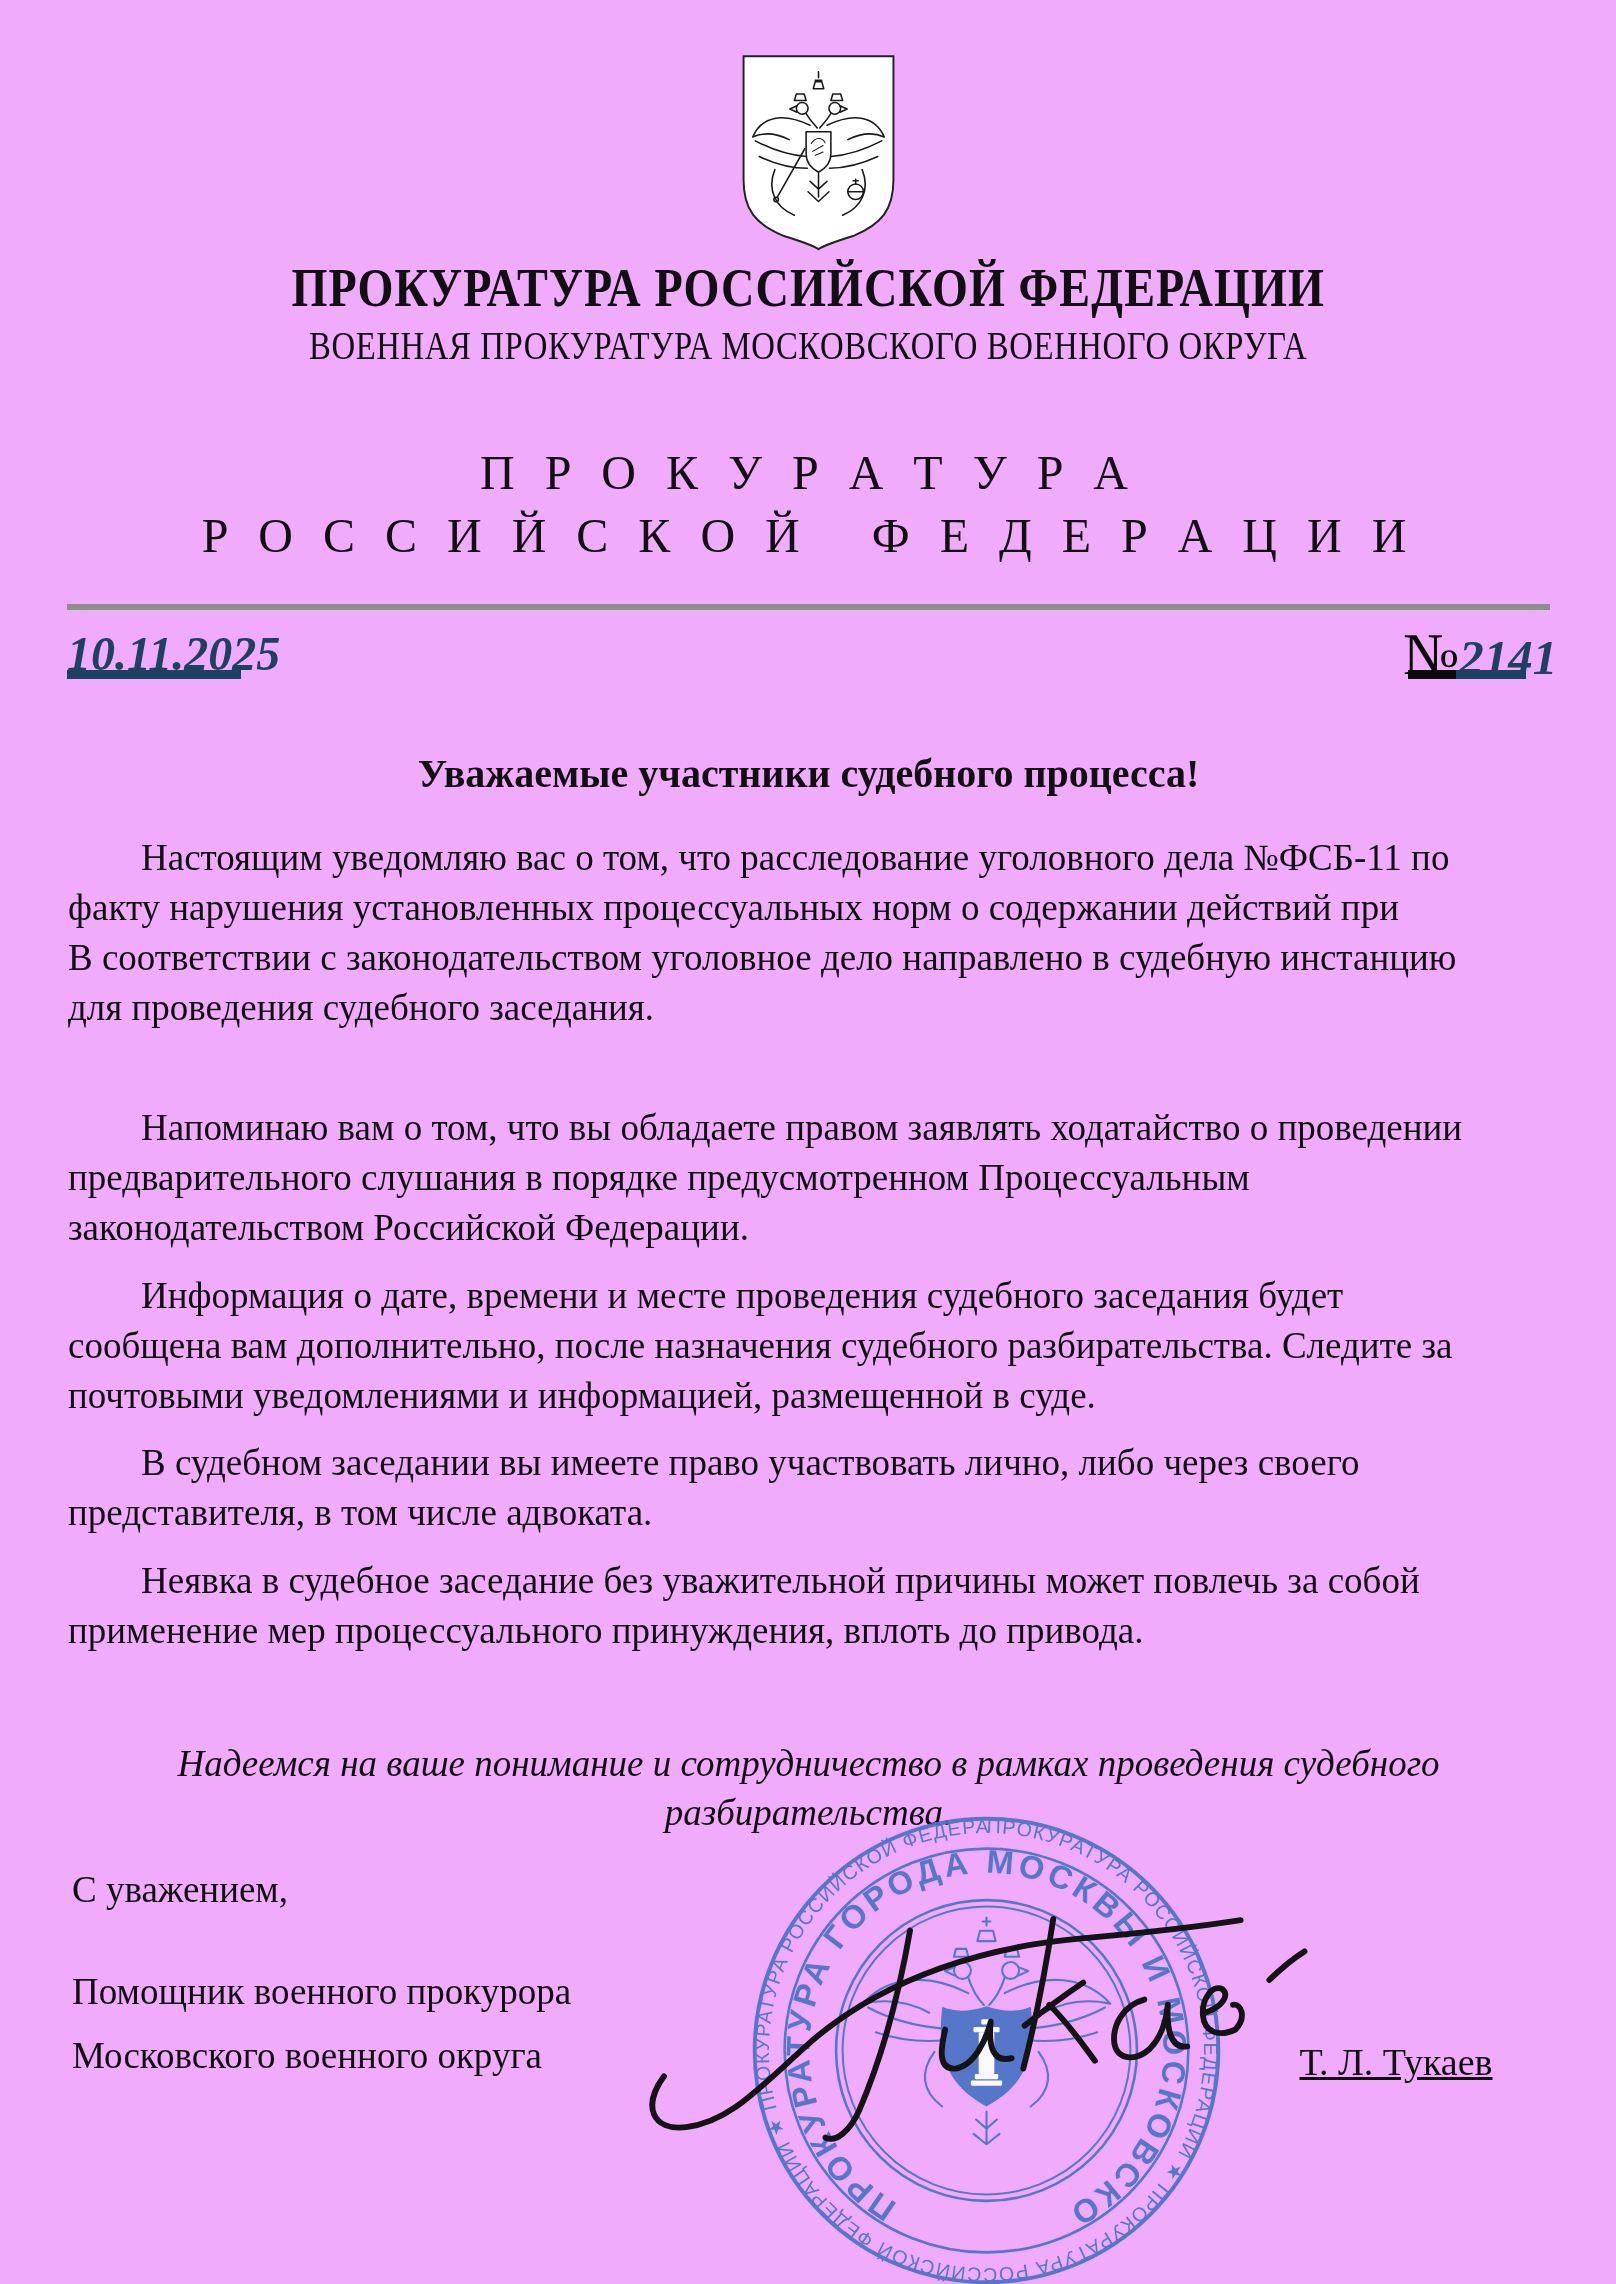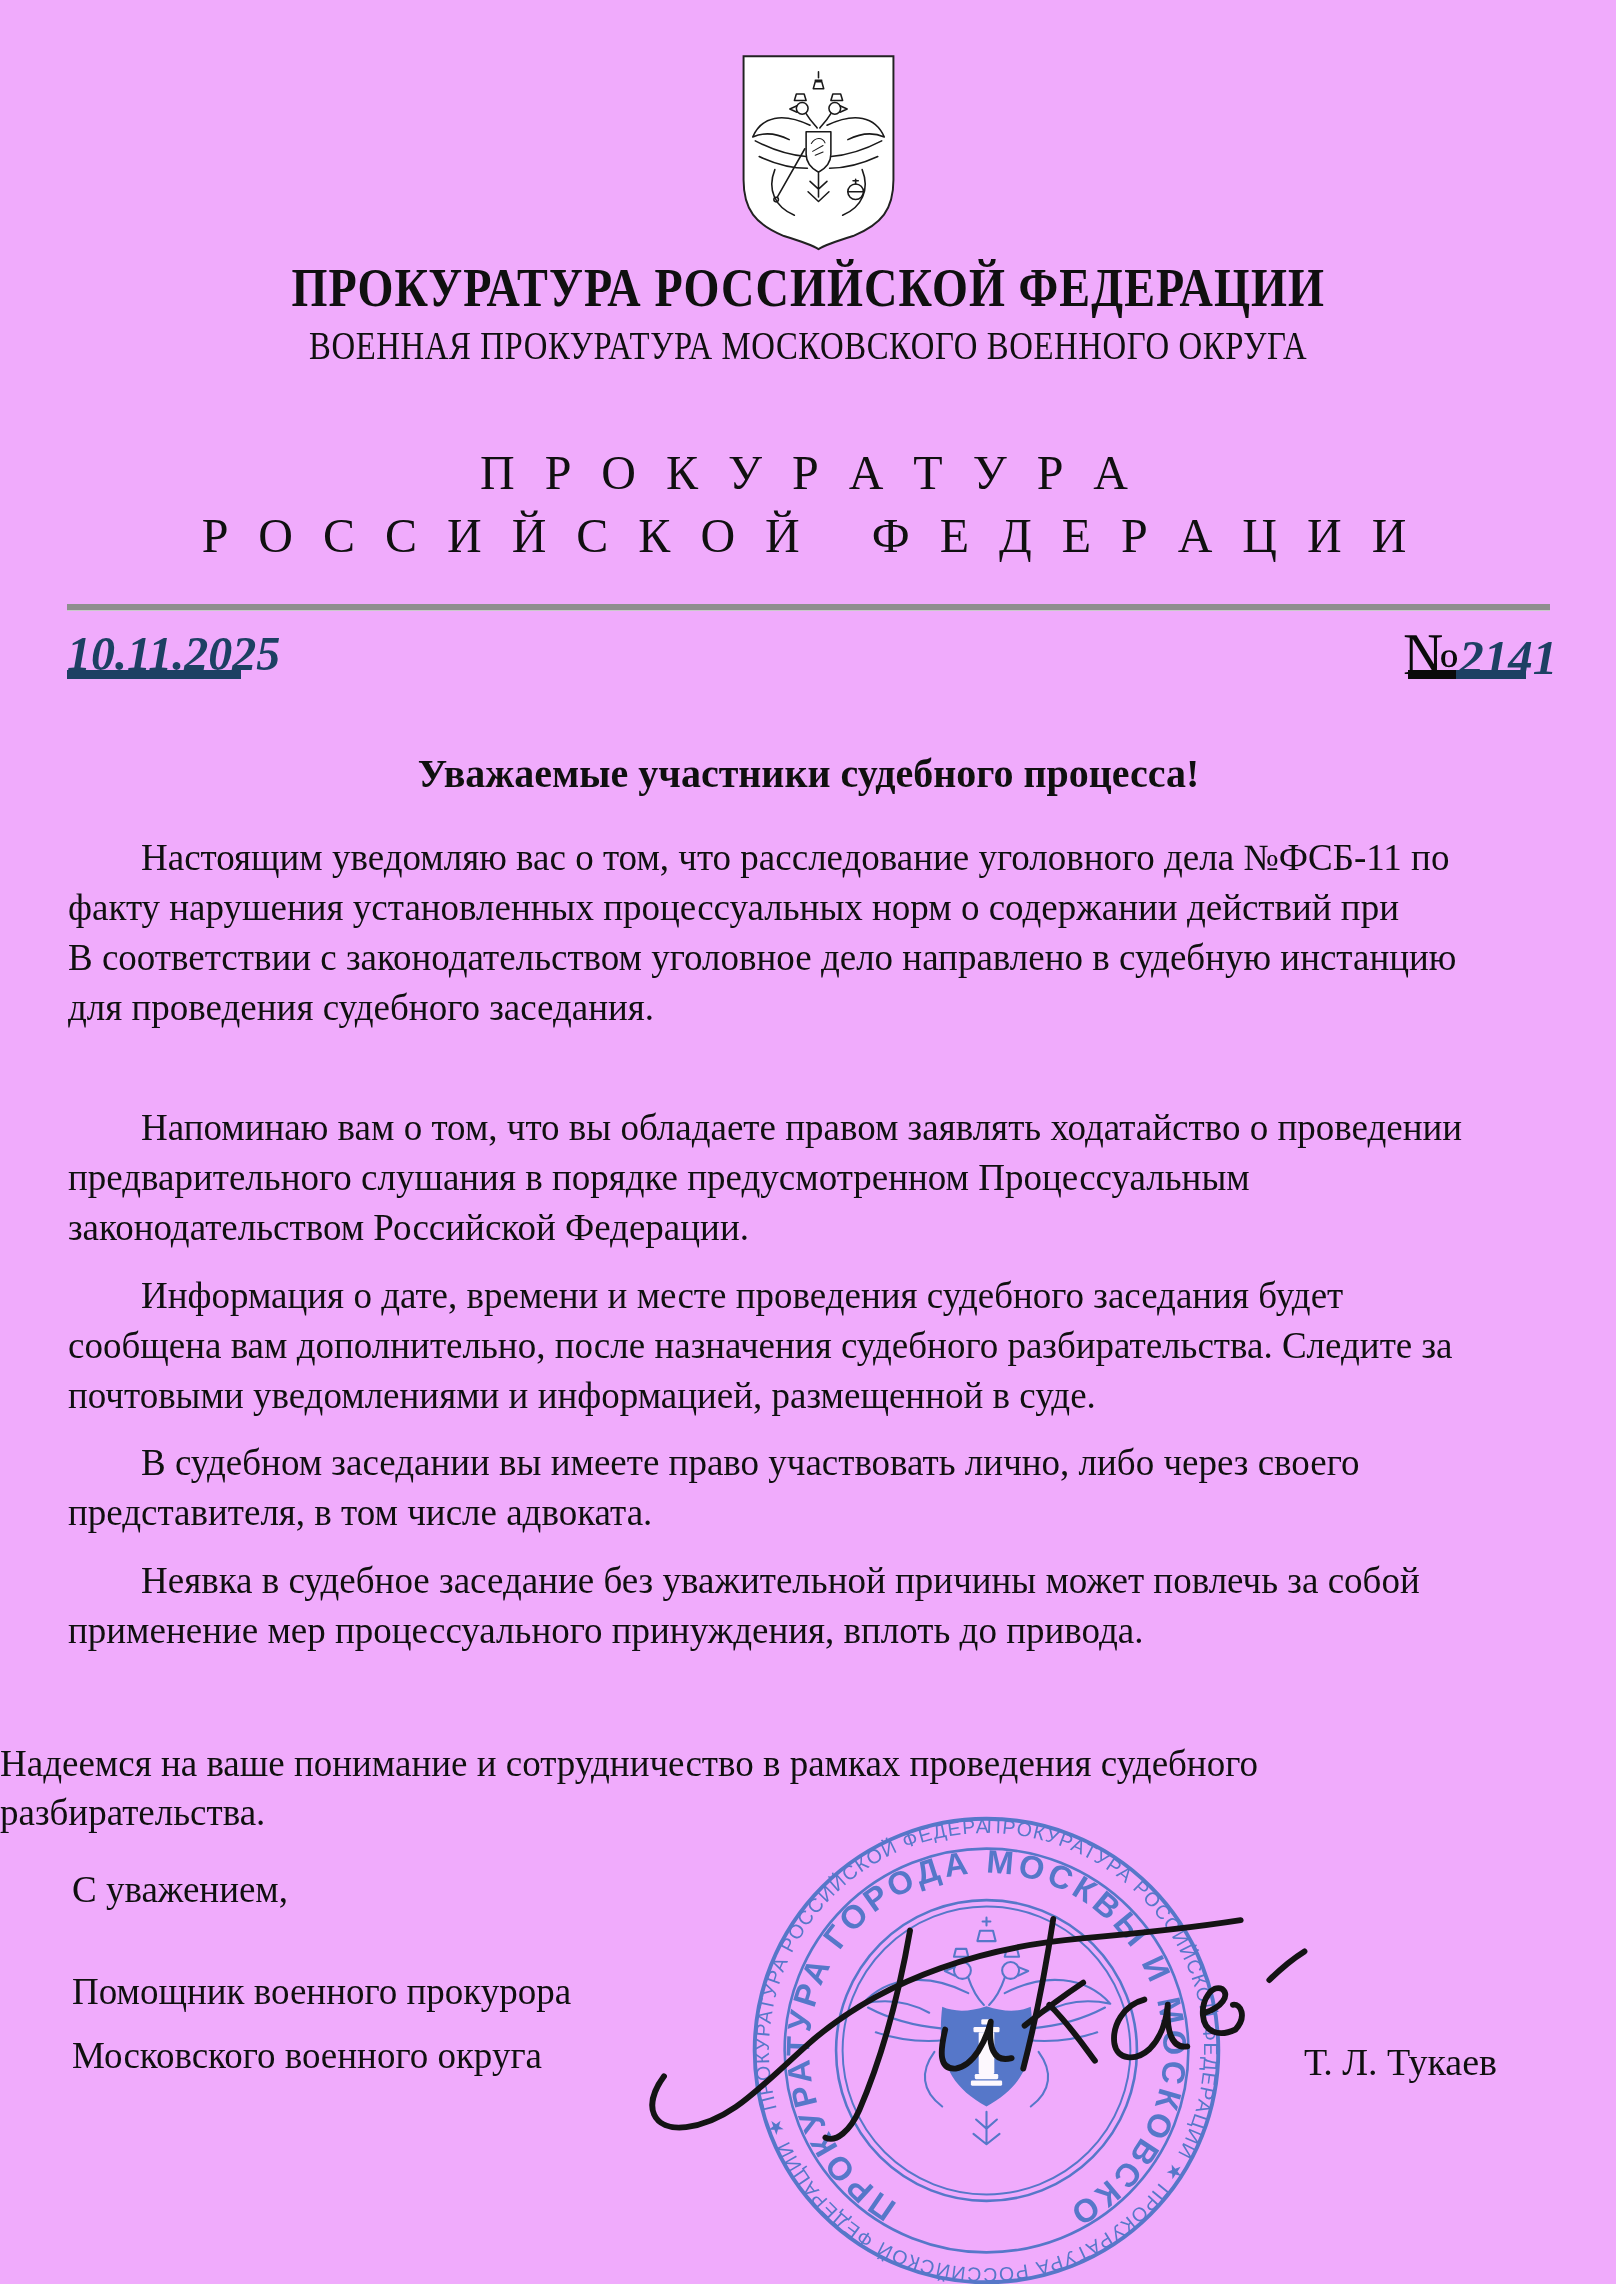--- a/index.html
+++ b/index.html
@@ -25,24 +25,24 @@
   .num-sign{font-size:59px;font-weight:normal;color:#0a0a0a;}
   .num-val{font-size:49px;font-style:italic;font-weight:600;color:#1d4063;}
   .bar{height:9px;top:670px;}
   .bar-date{left:67px;width:174px;background:#1d4063;}
   .bar-num-black{left:1408px;width:48px;background:#0a0a0a;}
   .bar-num-blue{left:1456px;width:70px;background:#1d4063;}
   .salutation{top:750px;font-size:40px;font-weight:bold;}
   .para{left:68px;width:1492px;}
   .bline{font-size:37px;line-height:50px;white-space:nowrap;}
   .indent{text-indent:73px;}
-  .closing{left:0;width:1617px;text-align:left;}
+  .closing{left:0;width:1617px;text-align:center;font-style:italic;}
   .closing .bline{white-space:nowrap;line-height:49px;}
   .signoff{left:72px;font-size:37px;line-height:39px;white-space:nowrap;}
-  .signer{left:1295px;top:2043px;width:202px;text-align:right;font-size:38px;line-height:39px;white-space:nowrap;}
+  .signer{left:1295px;top:2043px;width:202px;text-align:center;font-size:38px;line-height:39px;white-space:nowrap;text-decoration:underline;}
   .crest{left:737px;top:51px;width:163px;height:202px;}
   .stamp{left:713px;top:1777px;width:547px;height:547px;opacity:0.92;}
   .signature{left:0;top:0;width:1617px;height:2284px;pointer-events:none;}
 </style>
 </head>
 <body>
 
 <div class="page">
 
   <svg class="abs crest" viewBox="0 0 250 310">

